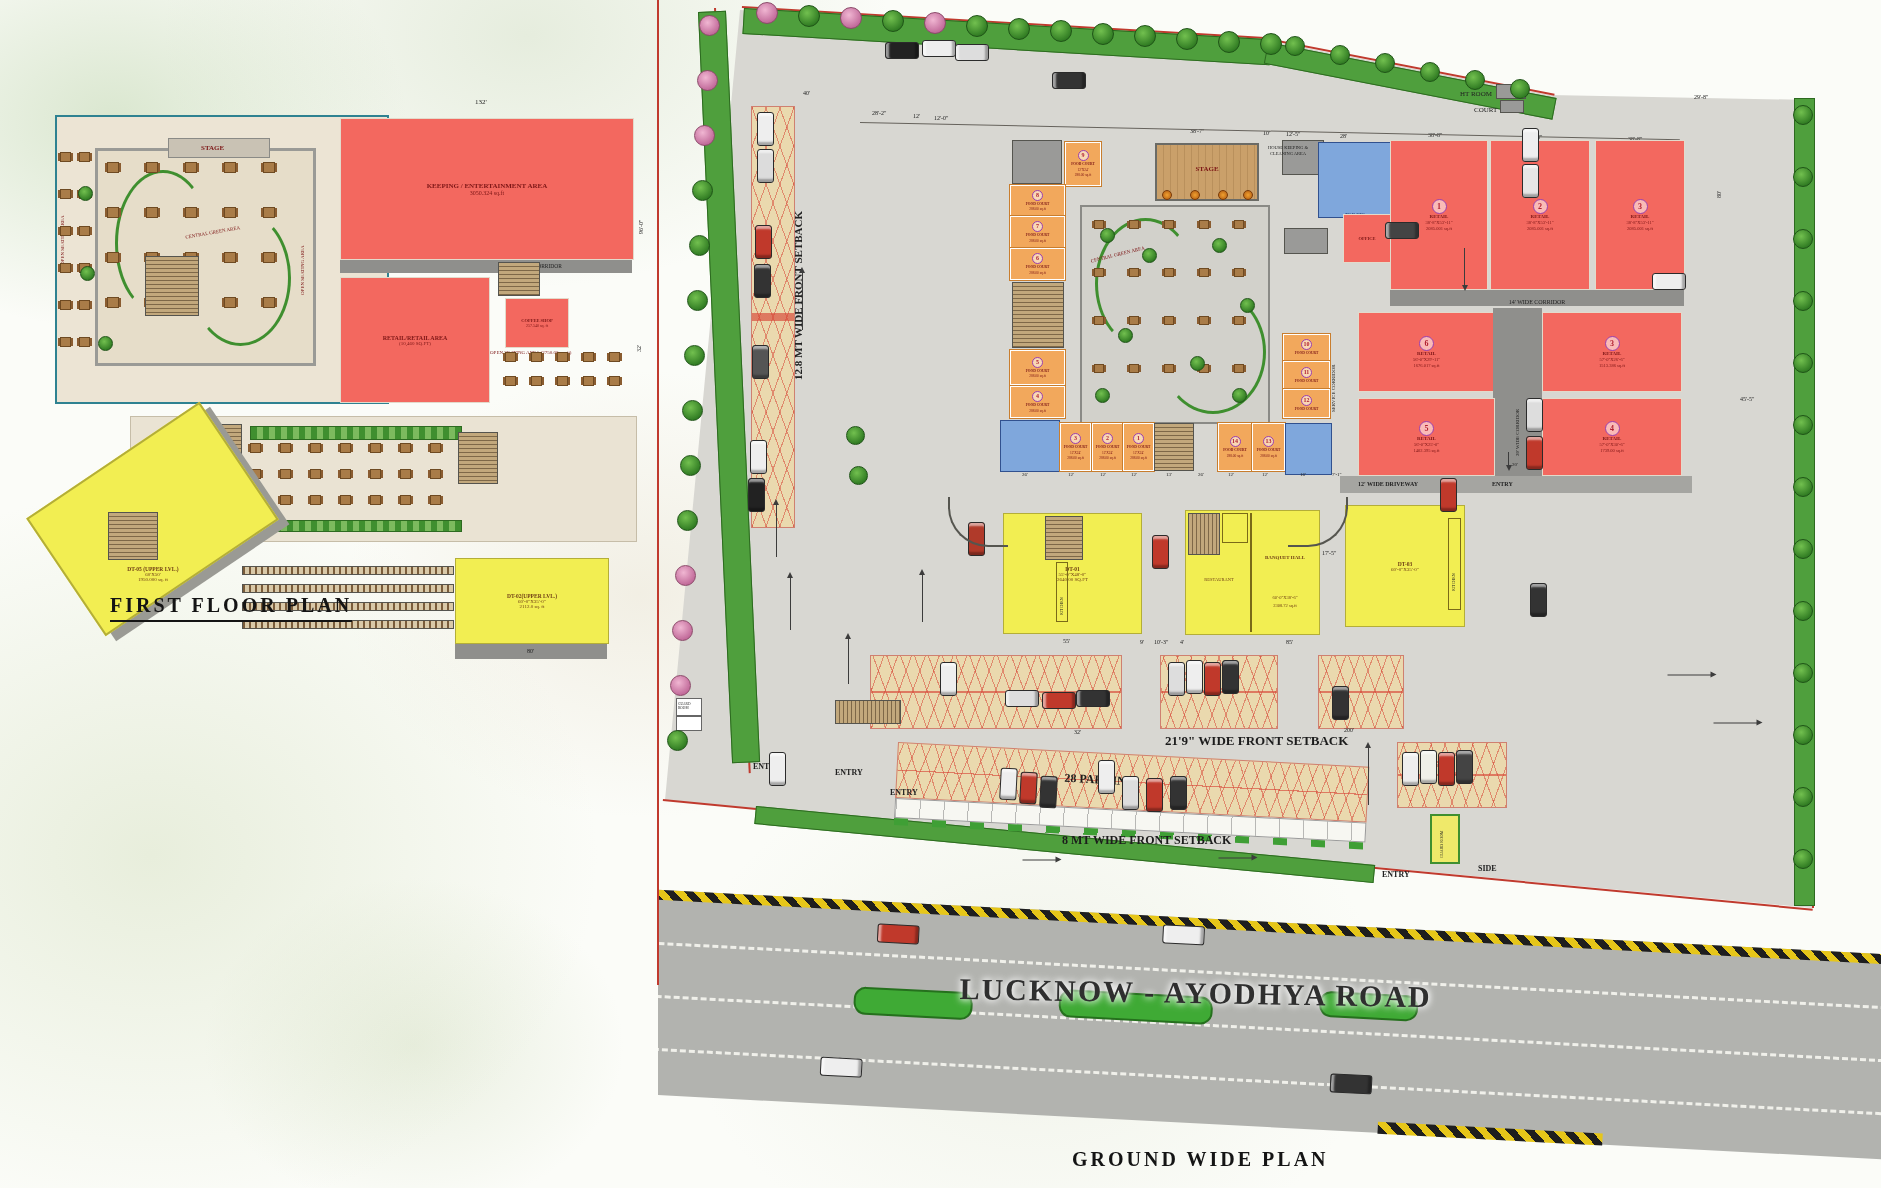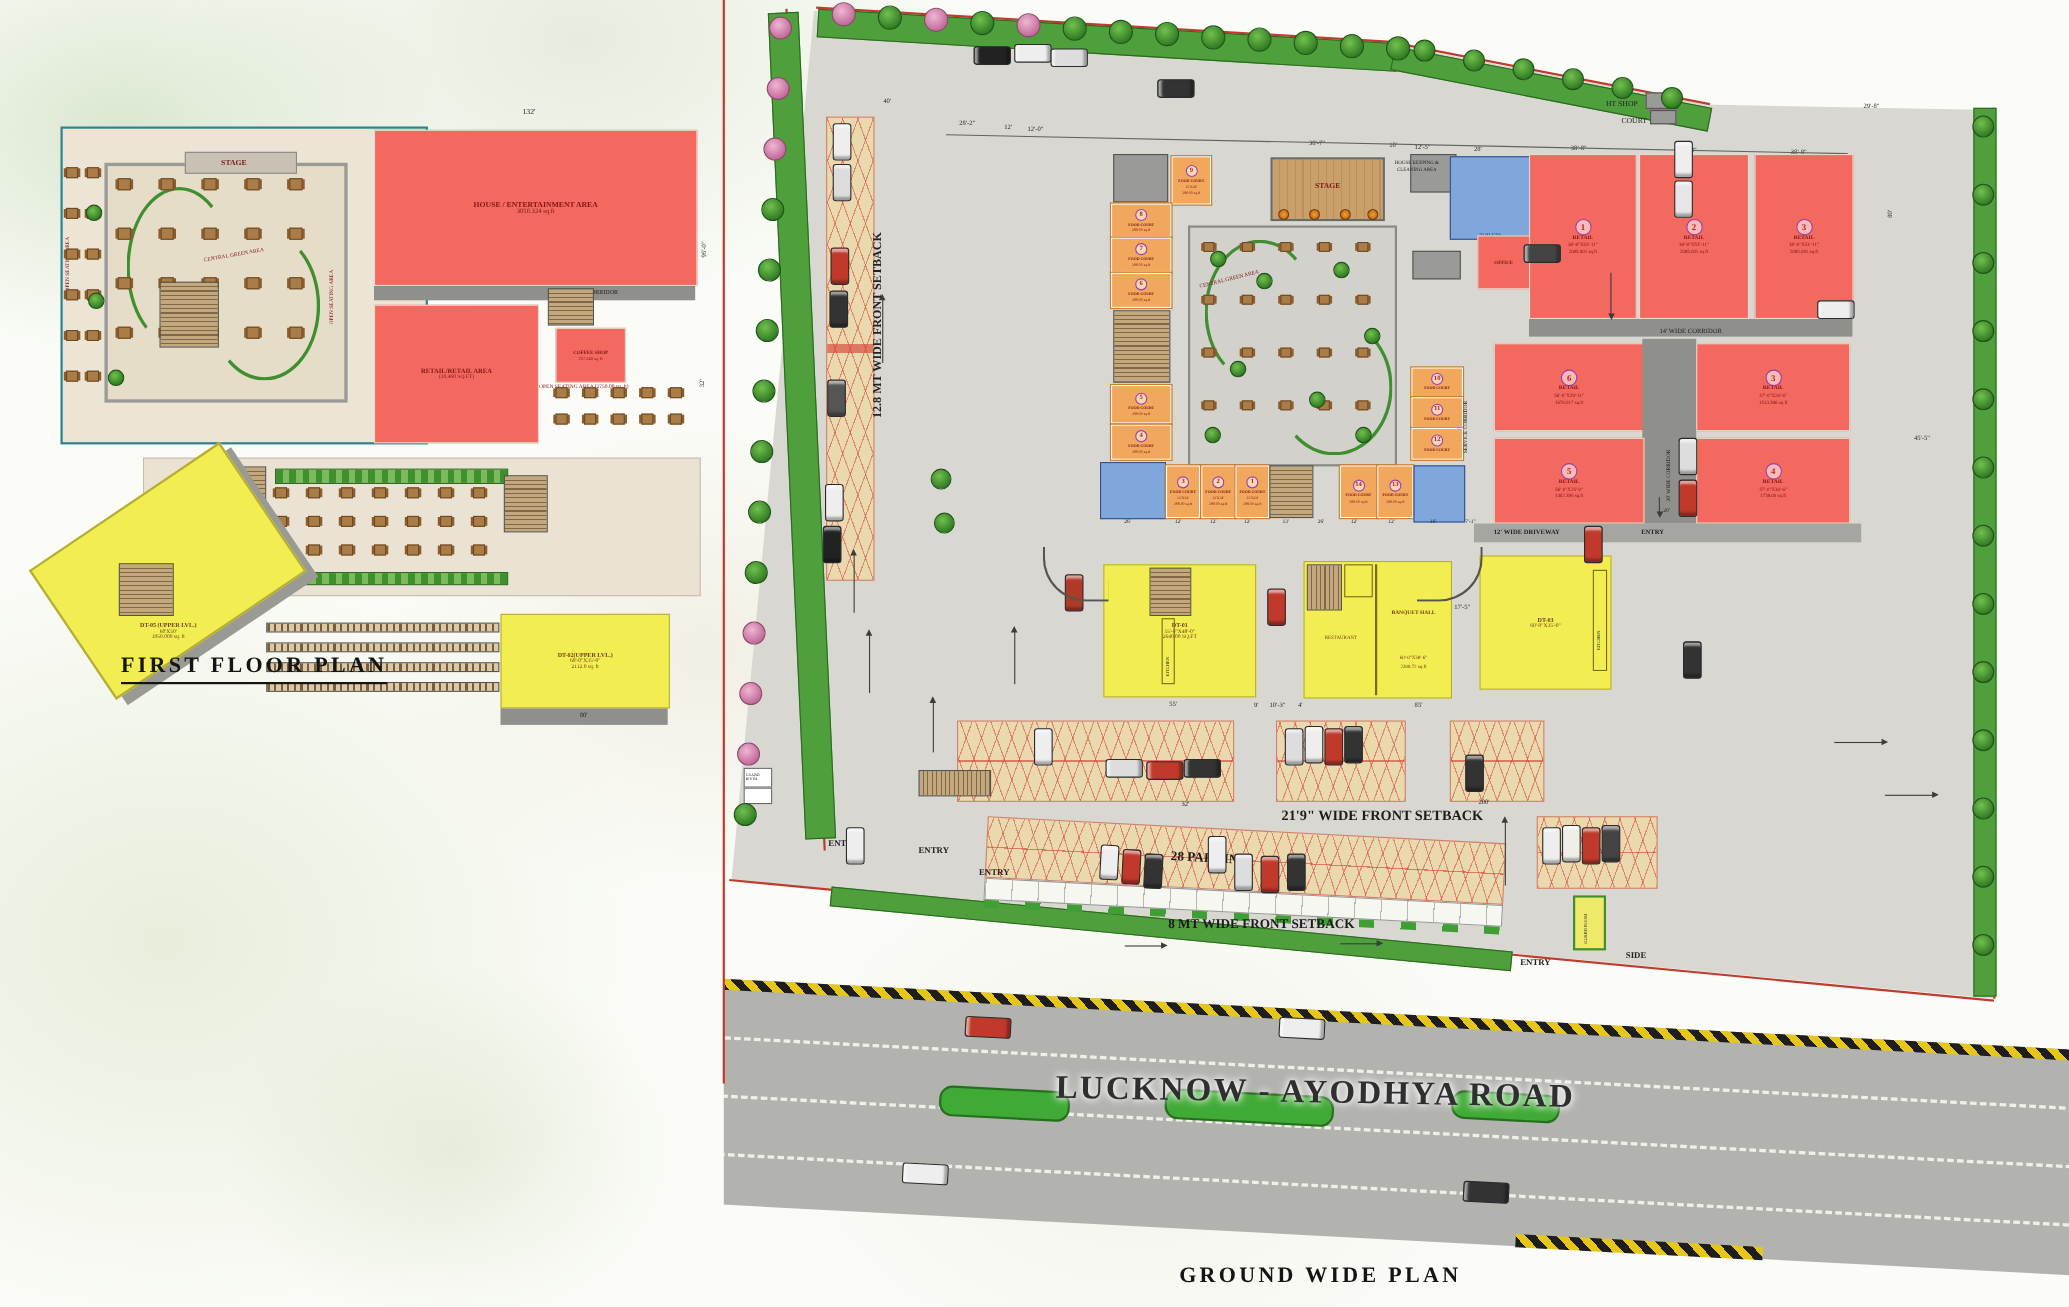--- a/index.html
+++ b/index.html
@@ -128,21 +128,21 @@
   <div class="t s6" style="left:1263px;top:130px">10'</div>
   <div class="t s6" style="left:1286px;top:131px">12'-5"</div>
   <div class="t s6" style="left:1340px;top:133px">28'</div>
   <div class="t s6" style="left:1428px;top:132px">38'-8"</div>
   <div class="t s6" style="left:1528px;top:134px">38'-8"</div>
   <div class="t s6" style="left:1628px;top:136px">38'-8"</div>
   <div class="abs" style="left:860px;top:122px;width:820px;border-top:1px solid #66625c;transform:rotate(1.2deg);transform-origin:left top"></div>
 
   <div class="util" style="left:1496px;top:84px;width:28px;height:13px"></div>
   <div class="util" style="left:1500px;top:100px;width:22px;height:11px"></div>
-  <div class="t s7" style="left:1460px;top:90px">HT SHOP</div>
+  <div class="t s7" style="left:1460px;top:90px">HT ROOM</div>
   <div class="t s7" style="left:1474px;top:106px">COURT</div>
   <div class="t vtxt s8" style="left:1458px;top:146px;height:124px">14 MT WIDE SIDE SETBACK</div>
 
   <div class="util" style="left:1012px;top:140px;width:48px;height:42px"></div>
   <div class="abs" style="left:1155px;top:143px;width:100px;height:54px;border:2px solid #6b6b66;background:repeating-linear-gradient(90deg,#caa06a 0 6px,#b9905c 6px 7px)">
     <div class="t b s7 red-t ctr" style="left:0;right:0;top:20px;position:absolute">STAGE</div>
   </div>
   <div class="util" style="left:1282px;top:140px;width:40px;height:33px"></div>
   <div class="t s45 ctr" style="left:1250px;top:145px;width:76px;white-space:normal;line-height:6px;z-index:3">
     <span>HOUSE KEEPING &amp;</span><br>
@@ -439,21 +439,21 @@
       <div class="tbl" style="left: 79px; top: 263px; width: 9px; height: 8px;"></div>
       <div class="tbl" style="left: 60px; top: 300px; width: 9px; height: 8px;"></div>
       <div class="tbl" style="left: 79px; top: 300px; width: 9px; height: 8px;"></div>
       <div class="tbl" style="left: 60px; top: 337px; width: 9px; height: 8px;"></div>
       <div class="tbl" style="left: 79px; top: 337px; width: 9px; height: 8px;"></div>
     </div>
 
   <div class="t s7" style="left:475px;top:98px">132'</div>
   <div class="t vtxt s6" style="left:638px;top:190px;height:44px">96'-0"</div>
   <div class="redblk" style="left:340px;top:118px;width:292px;height:140px">
-    <span class="b s7">HOUSE / ENTERTAINMENT AREA</span>
+    <span class="b s7">KEEPING / ENTERTAINMENT AREA</span>
     <span class="s6">3050.324  sq.ft</span>
   </div>
   <div class="gray ctr" style="left:340px;top:260px;width:292px;height:13px">
     <span class="t s55" style="left:170px;top:3px">14' WIDE CORRIDOR</span>
   </div>
   <div class="stairs" style="left:145px;top:256px;width:52px;height:58px"></div>
   <div class="redblk" style="left:340px;top:277px;width:148px;height:124px">
     <span class="b s6">RETAIL/RETAIL AREA</span>
     <span class="s5">(10,460 SQ.FT)</span>
   </div>

